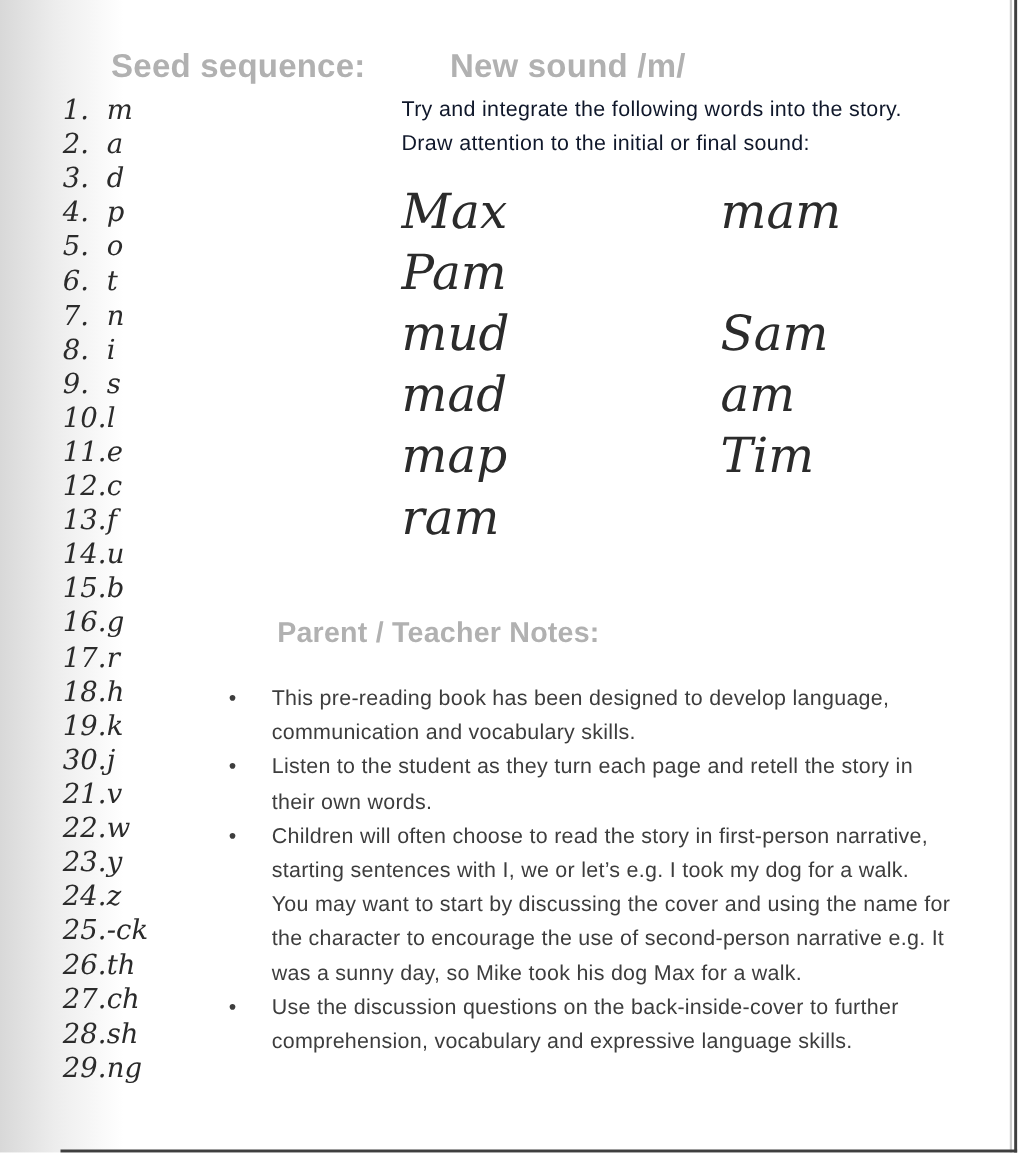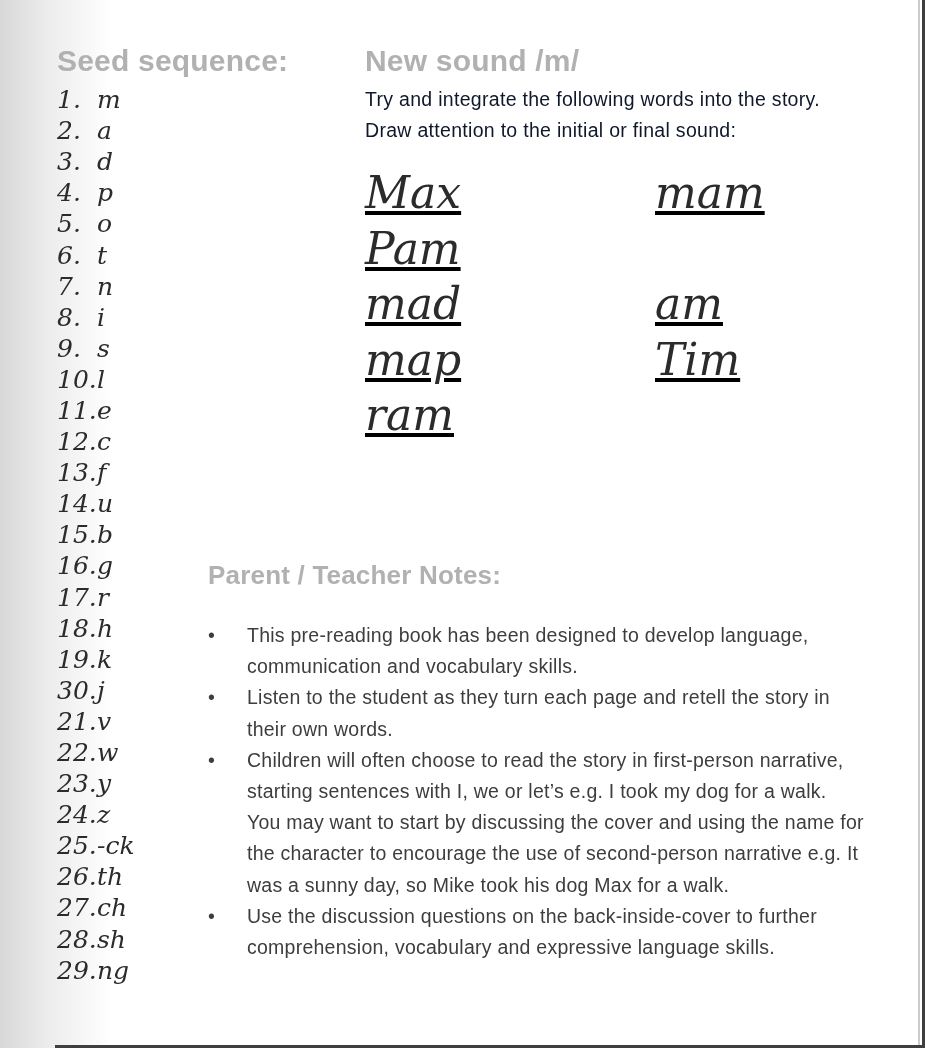--- a/index.html
+++ b/index.html
@@ -15,34 +15,34 @@
     position:absolute;left:918px;top:0;width:2px;height:100%;background:#cccccc;
   }
   .page-border-right{
     position:absolute;right:0;top:0;width:3px;height:100%;background:#3f3f3f;
   }
   .page-border-bottom{
     position:absolute;left:55px;right:0;bottom:0;height:3px;background:#3f3f3f;
   }
   .heading{
     position:absolute;font-weight:bold;color:#b1b1b1;letter-spacing:.2px;
-    font-size:30px;line-height:34px;white-space:nowrap;
+    font-size:30px;line-height:34px;white-space:nowrap;margin-left:44px;
   }
   .seed-heading{left:57px;top:44px;}
   .newsound-heading{left:365px;top:44px;}
   .notes-heading{left:208px;top:558px;font-size:26px;}
   
   .hand{font-family:"DejaVu Serif",serif;font-style:italic;color:#2b2b2b;}
   .seed-list{position:absolute;left:57px;top:84px;}
   .seed-item{display:flex;align-items:center;height:31.1px;}
   .seed-num{width:40px;font-size:25px;}
   .seed-letter{font-size:25px;}
   .intro{position:absolute;left:365px;top:84px;width:520px;color:#0f172a;}
   .intro-line{font-size:19.5px;line-height:31.2px;letter-spacing:.3px;white-space:nowrap;}
-  .word-rows{position:absolute;left:365px;top:165px;text-decoration:underline;}
+  .word-rows{position:absolute;left:365px;top:165px;}
   .word-row{display:flex;height:55.5px;line-height:55.5px;}
   .word-left{width:290px;font-size:44px;}
   .word-right{font-size:44px;}
   .bullets{position:absolute;left:208px;top:620px;width:662px;color:#3d3d3d;}
   .bullet-item{display:flex;}
   .bullet-marker{width:39px;flex:0 0 39px;font-size:19.5px;line-height:31.2px;}
   .bullet-text{font-size:19.5px;line-height:31.2px;letter-spacing:.25px;width:618px;}
 </style>
 </head>
 <body>
@@ -214,20 +214,24 @@
 
       <div class="word-row">
         <span class="word-left hand">Max</span>
         <span class="word-right hand">mam</span>
       </div>
 
       <div class="word-row">
         <span class="word-right hand">Pam</span>
       </div>
 
+      <div class="word-row">
+        <span class="word-left hand">mud</span>
+        <span class="word-right hand">Sam</span>
+      </div>
 
       <div class="word-row">
         <span class="word-left hand">mad</span>
         <span class="word-right hand">am</span>
       </div>
 
       <div class="word-row">
         <span class="word-left hand">map</span>
         <span class="word-right hand">Tim</span>
       </div>

